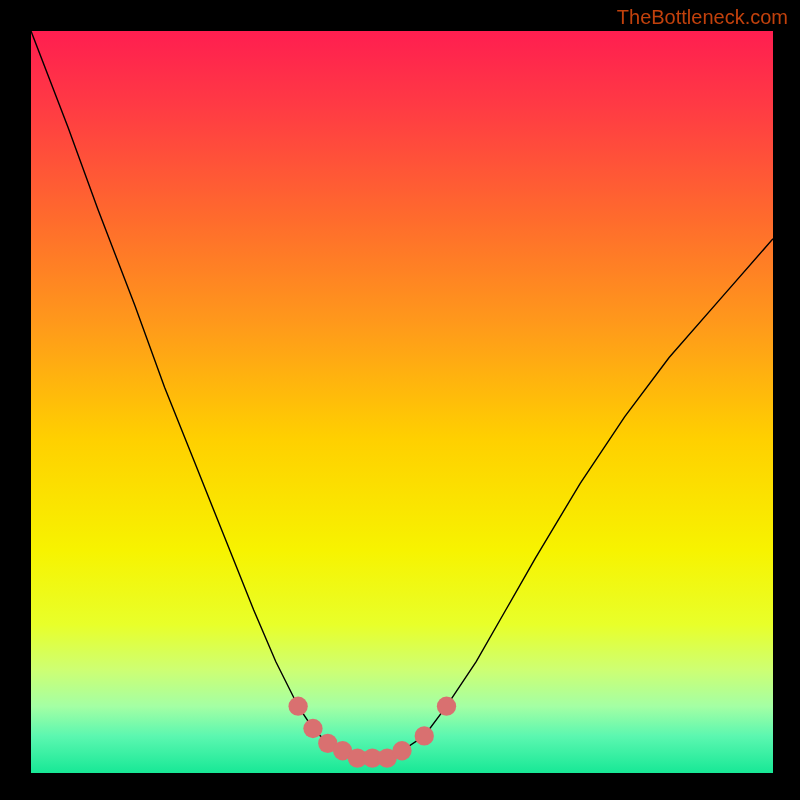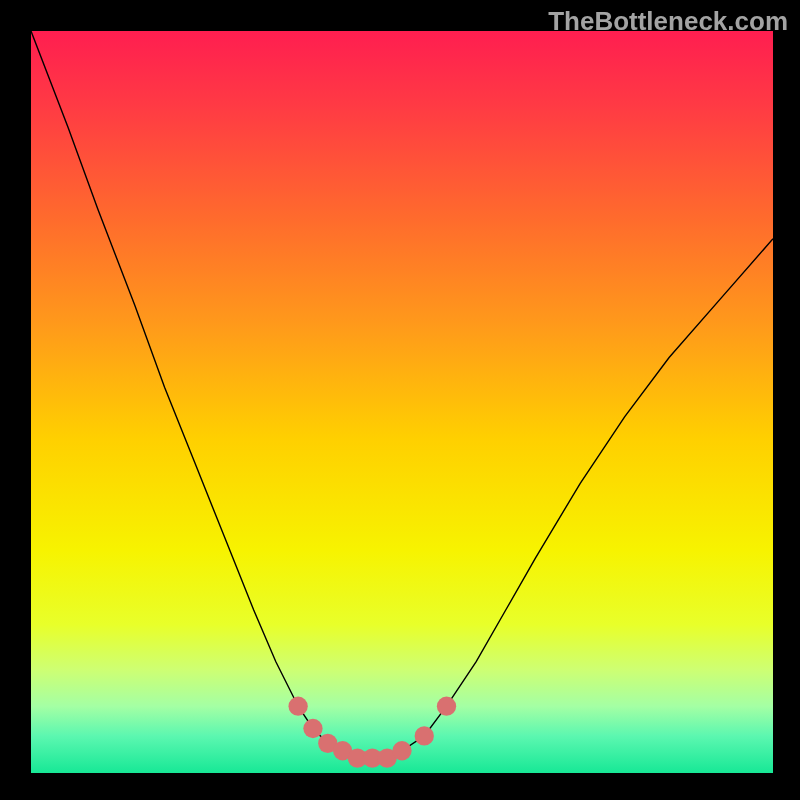--- a/index.html
+++ b/index.html
@@ -8,23 +8,23 @@
     height: 800px;
     background: #000;
     position: relative;
     font-family: Arial, Helvetica, sans-serif;
     overflow: hidden;
   }
   .watermark {
     position: absolute;
     top: 6px;
     right: 12px;
-    color: #a3a3a3;
-    font-size: 26px;
-    font-weight: 700;
+    color: #c2410c;
+    font-size: 20px;
+    font-weight: 400;
     z-index: 10;
   }
   .plot-area {
     position: absolute;
     left: 31px;
     top: 31px;
     width: 742px;
     height: 742px;
   }
 </style>

